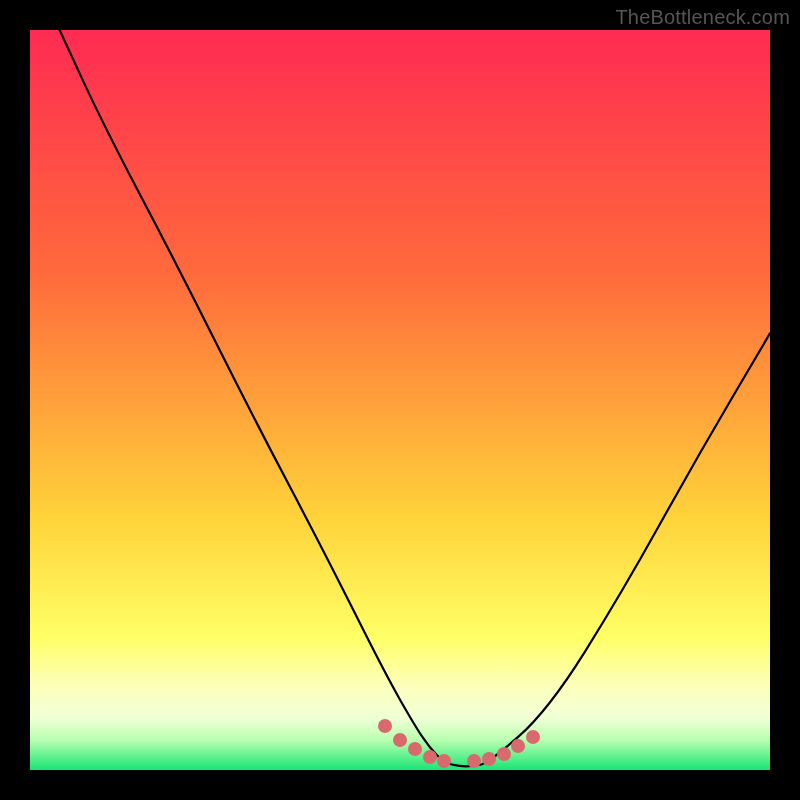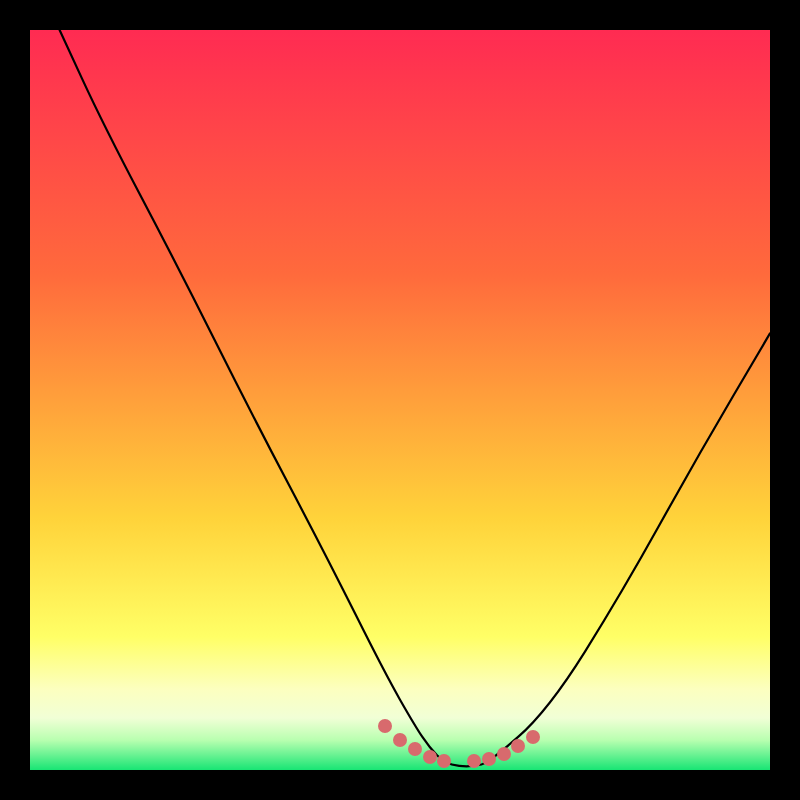--- a/index.html
+++ b/index.html
@@ -45,20 +45,21 @@
     height: 14px;
     border-radius: 50%;
     background: #d86a6d;
     transform: translate(-50%, -50%);
   }
 </style>
 </head>
 <body>
 
 <div class="frame">
+  <div class="watermark">TheBottleneck.com</div>
 
   <div class="plot-area">
 
     <div class="grad" style="top:0; height:33%; background: linear-gradient(to bottom,#ff2b52 0%, #ff6a3c 100%);"></div>
     <div class="grad" style="top:33%; height:33%; background: linear-gradient(to bottom,#ff6a3c 0%, #ffd33a 100%);"></div>
     <div class="grad" style="top:66%; height:16%; background: linear-gradient(to bottom,#ffd33a 0%, #ffff66 100%);"></div>
     <div class="grad" style="top:82%; height:7%; background: linear-gradient(to bottom,#ffff66 0%, #fcffbf 100%);"></div>
     <div class="grad" style="top:89%; height:4%; background: linear-gradient(to bottom,#fcffbf 0%, #f1ffd6 100%);"></div>
     <div class="grad" style="top:93%; height:3%; background: linear-gradient(to bottom,#f1ffd6 0%, #b9ffb0 100%);"></div>
     <div class="grad" style="top:96%; height:4%; background: linear-gradient(to bottom,#b9ffb0 0%, #18e574 100%);"></div>

